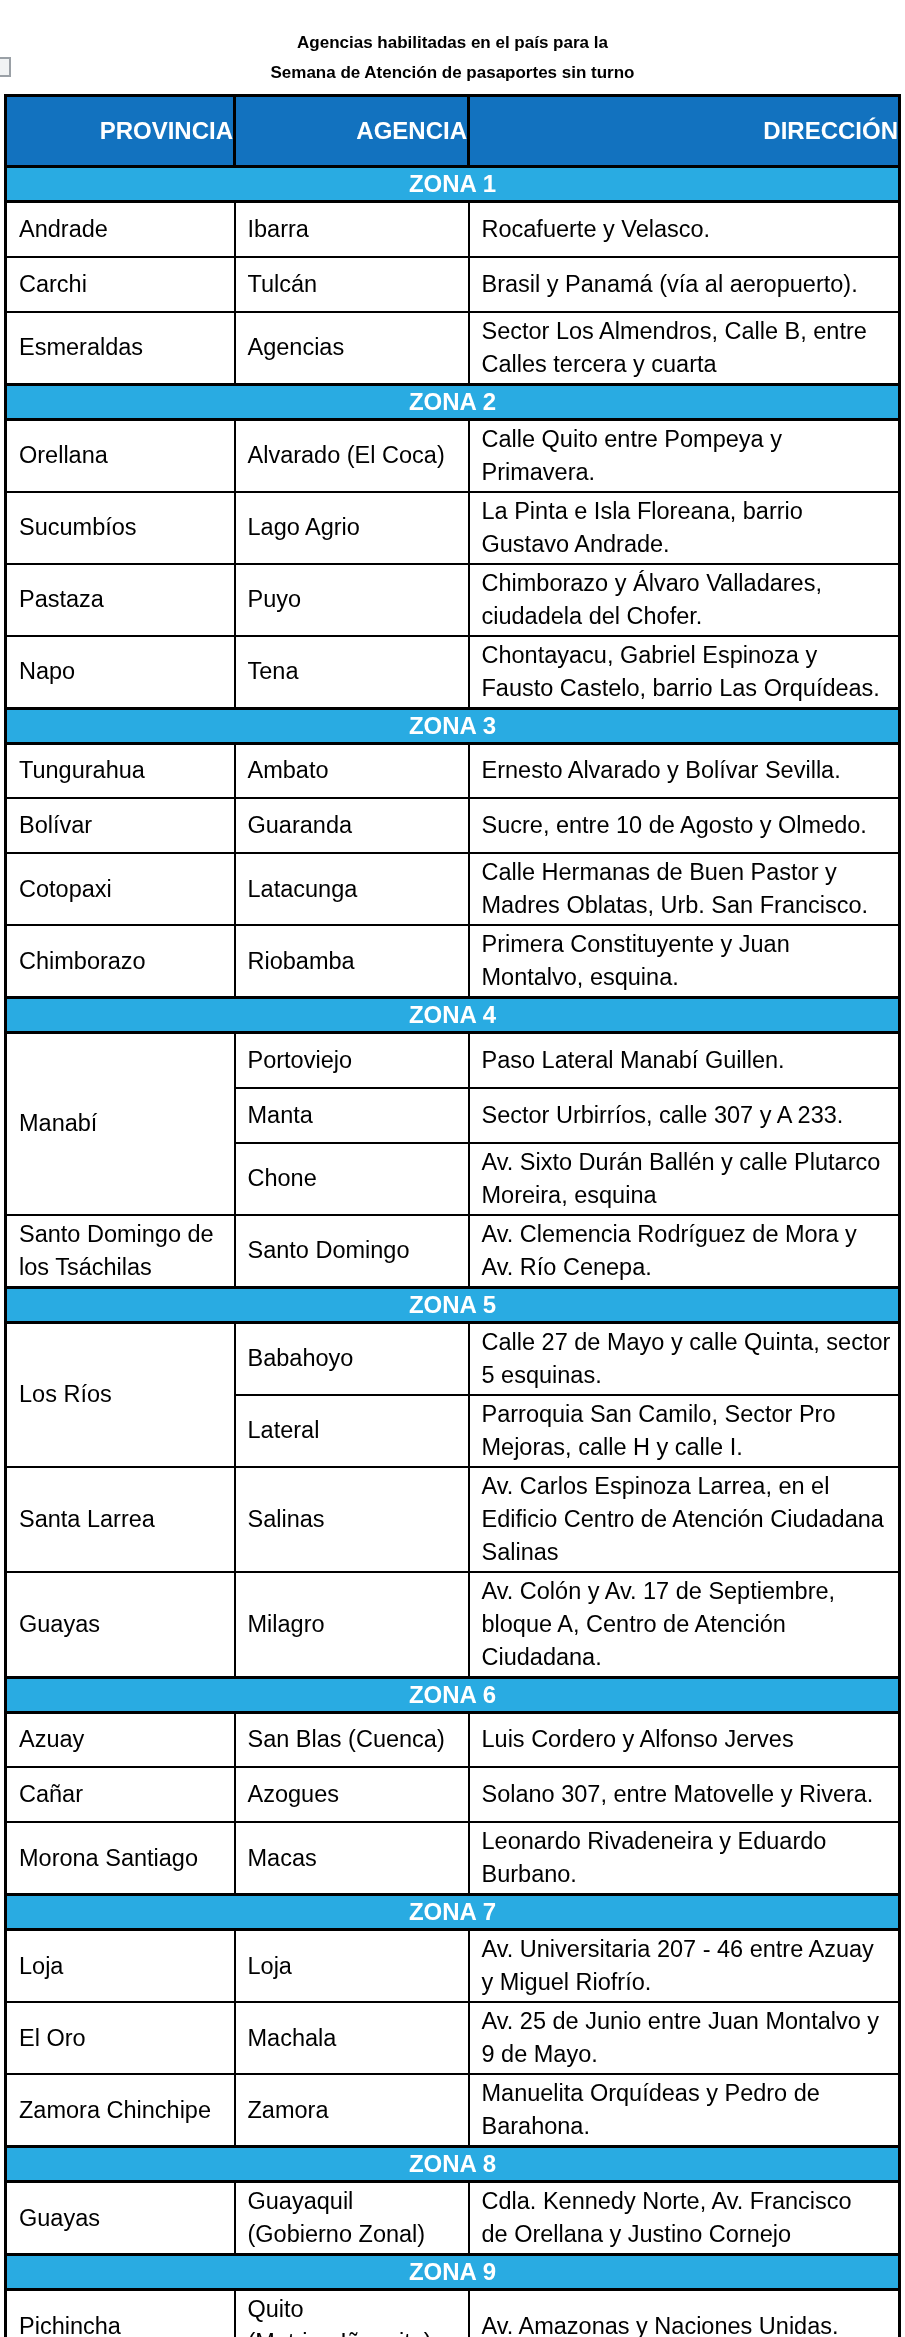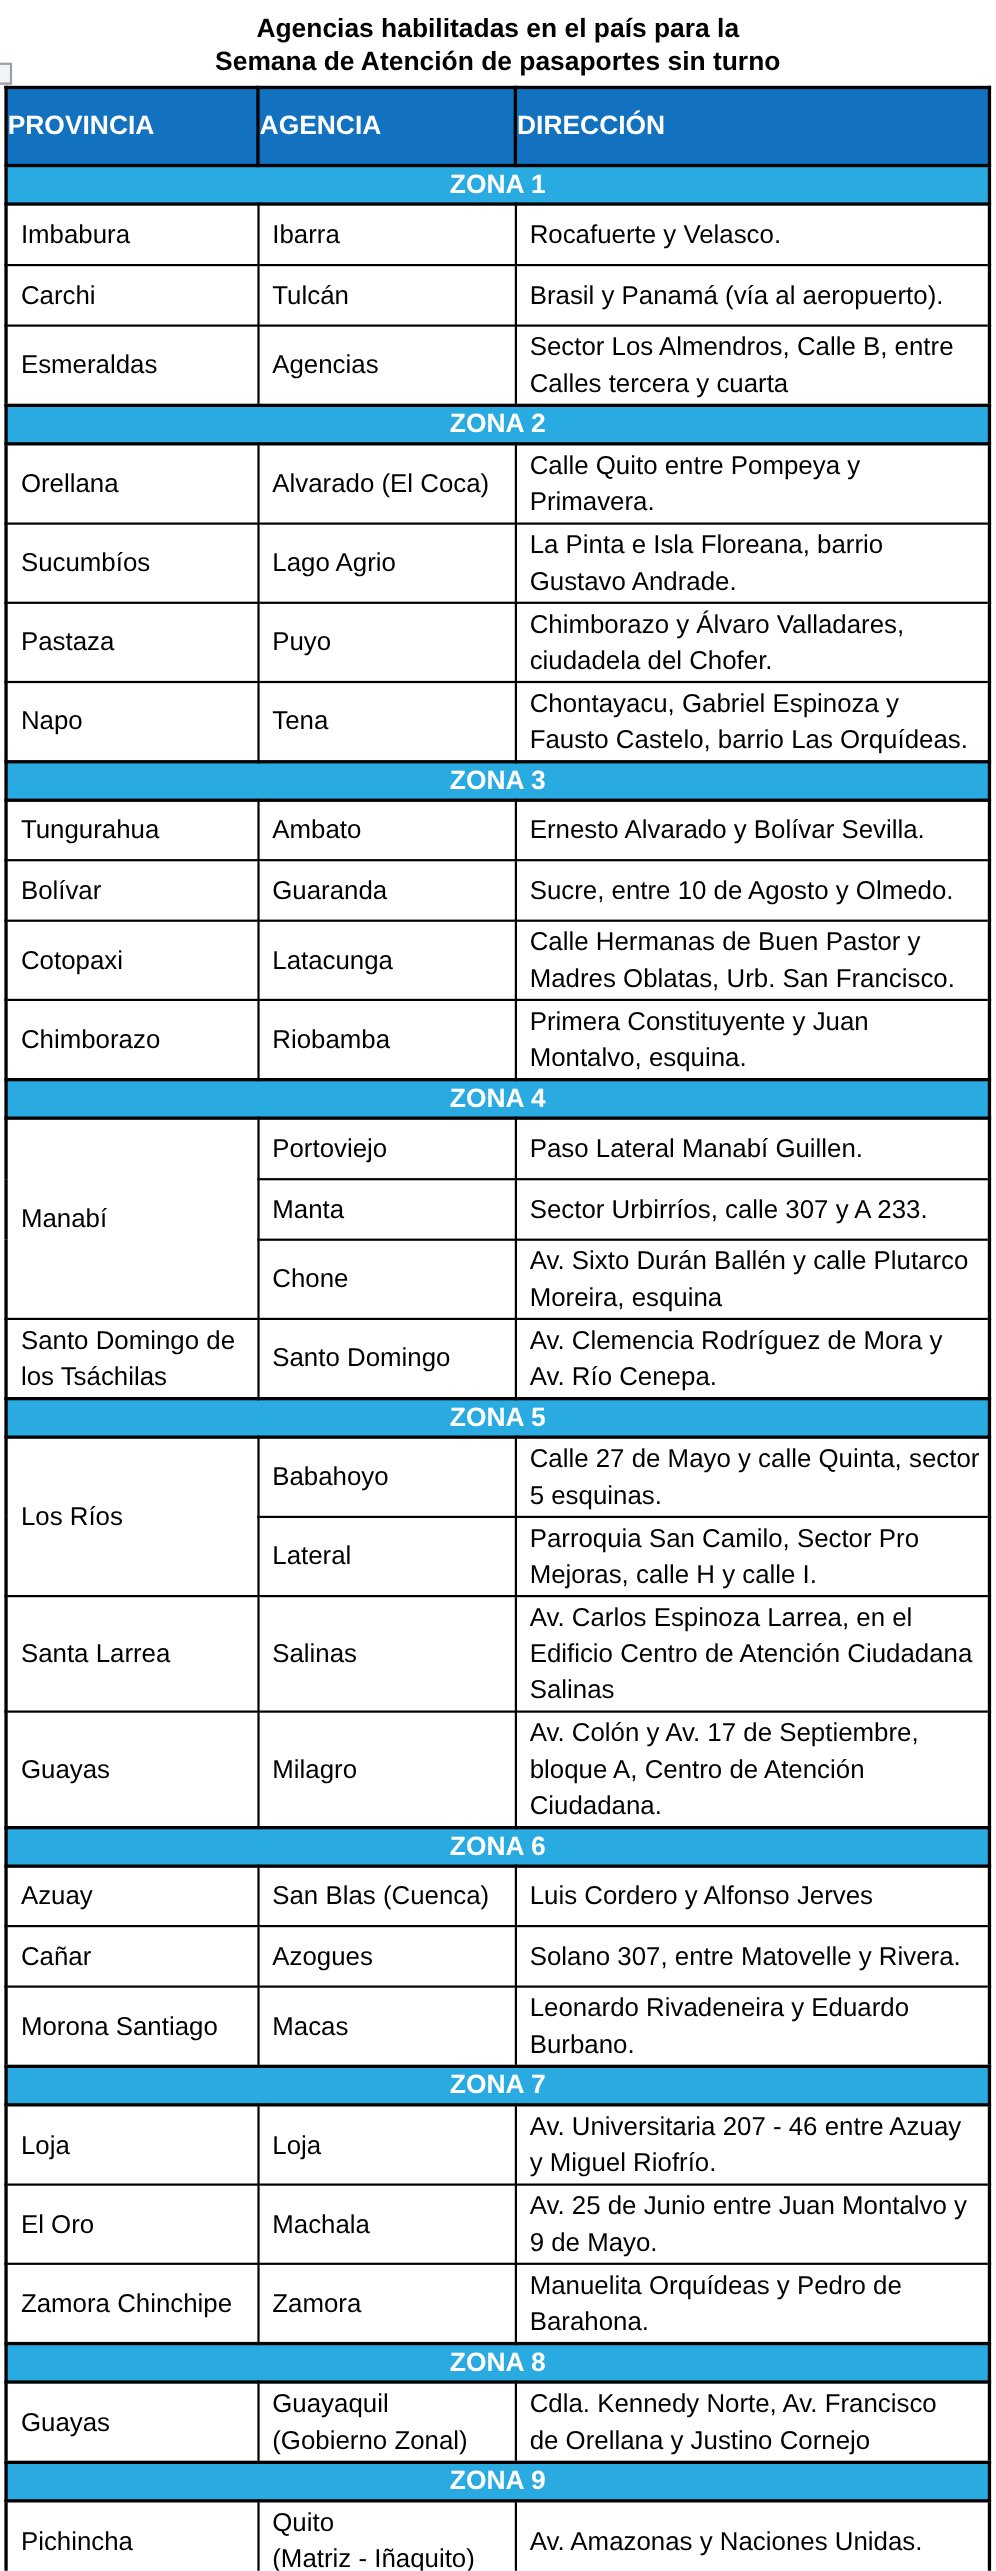--- a/index.html
+++ b/index.html
@@ -17,23 +17,23 @@
   .edge-artifact {
     position: absolute;
     left: -4px;
     top: 57px;
     width: 11px;
     height: 16px;
     border: 2px solid #9aa0a6;
     background: #f1f3f4;
   }
   .page-title {
-    padding-top: 12px;
+    padding-top: 28px;
     text-align: center;
-    font-size: 24px;
+    font-size: 17px;
     line-height: 30px;
     font-weight: bold;
     white-space: pre-line;
     letter-spacing: 0px;
   }
   table.agency-table {
     border-collapse: collapse;
     table-layout: fixed;
     margin-left: 4px;
     margin-top: 6px;
@@ -42,21 +42,21 @@
   }
   col.c1 { width: 229px; }
   col.c2 { width: 234px; }
   col.c3 { width: 431px; }
   th.col-header {
     background: #1272BF;
     color: #ffffff;
     font-size: 24px;
     font-weight: bold;
     height: 68px;
-    text-align: left;
+    text-align: right;
     vertical-align: middle;
     border: 3px solid #000000;
     padding: 0;
   }
   td.zone-cell {
     background: #29ABE2;
     color: #ffffff;
     font-size: 24px;
     font-weight: bold;
     text-align: center;
@@ -96,21 +96,21 @@
       <th class="col-header">PROVINCIA</th>
       <th class="col-header">AGENCIA</th>
       <th class="col-header">DIRECCIÓN</th>
     </tr>
   </thead>
   <tbody>
   <tr>
         <td colspan="3" class="zone-cell">ZONA 1</td>
       </tr>
       <tr class="data-row">
-        <td class="cell" rowspan="1">Imbabura</td>
+        <td class="cell" rowspan="1">Andrade</td>
         <td class="cell">Ibarra</td>
         <td class="cell">Rocafuerte y Velasco.</td>
       </tr>
       <tr class="data-row">
         <td class="cell" rowspan="1">Carchi</td>
         <td class="cell">Tulcán</td>
         <td class="cell">Brasil y Panamá (vía al aeropuerto).</td>
       </tr>
       <tr class="data-row">
         <td class="cell" rowspan="1">Esmeraldas</td>

